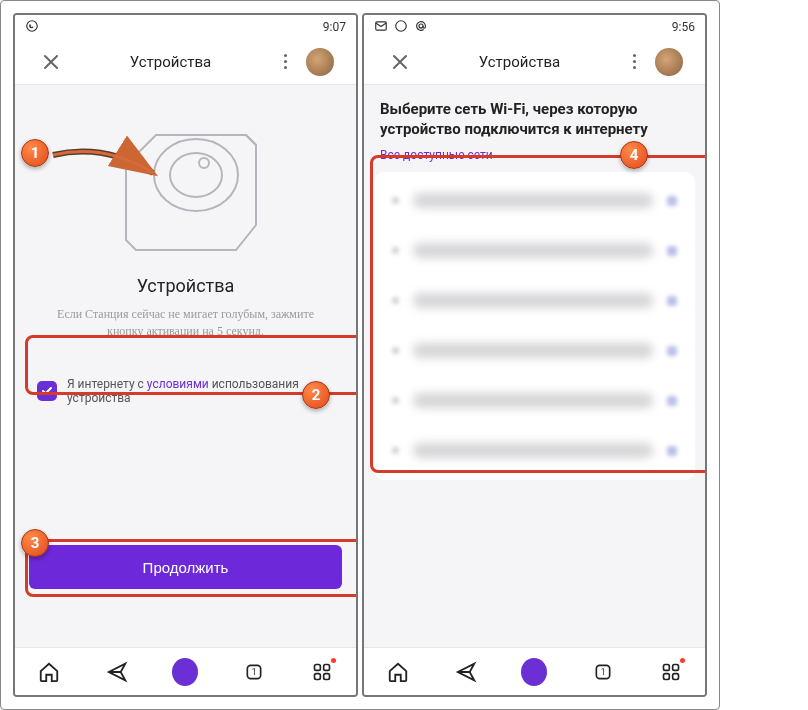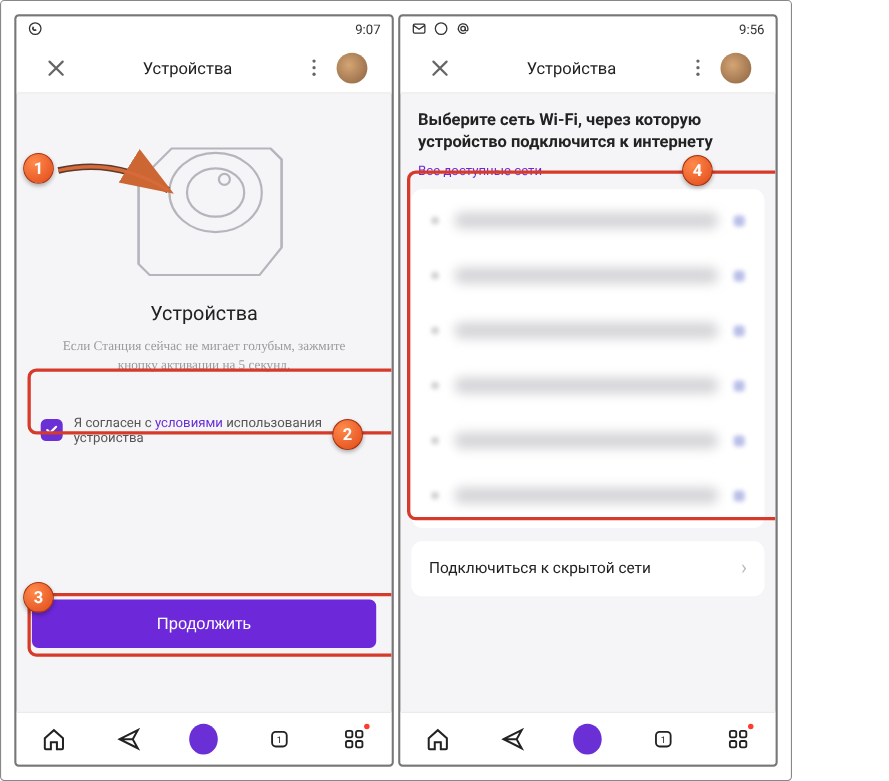--- a/index.html
+++ b/index.html
@@ -254,21 +254,21 @@
       <div class="setup-title">Устройства</div>
       <div class="setup-desc">Если Станция сейчас не мигает голубым, зажмите кнопку активации на 5 секунд.</div>
 
       <div class="terms-row">
         <div class="checkbox">
           <svg width="12" height="12" viewBox="0 0 12 12">
               <path d="M2 6l2.5 2.5L10 3" stroke="#fff" stroke-width="2" fill="none" stroke-linecap="round" stroke-linejoin="round"></path>
             </svg>
         </div>
         <div class="terms-text">
-          <span>Я согласен с </span><span class="link">условиями</span><span> использования устройства</span>
+          <span>Я интернету с </span><span class="link">условиями</span><span> использования устройства</span>
         </div>
       </div>
 
       <button class="continue-btn">Продолжить</button>
 
       <div class="outline" style="left:10px; top:250px; width:362px; height:60px;"></div>
       <div class="outline" style="left:10px; bottom:50px; width:362px; height:58px;"></div>
       <div class="callout" style="left:6px; top:54px;">1</div>
       <div class="callout" style="right:26px; top:296px;">2</div>
       <div class="callout" style="left:6px; bottom:90px;">3</div>
@@ -372,24 +372,20 @@
             <div class="wifi-dot"></div>
             <div class="wifi-name" style="width:95px"></div>
             <div class="wifi-lock"></div>
           </div>
         <div class="wifi-item">
             <div class="wifi-dot"></div>
             <div class="wifi-name" style="width:100px"></div>
             <div class="wifi-lock"></div>
           </div>
       </div>
-      <div class="hidden-net">
-        <span>Подключиться к скрытой сети</span>
-        <span class="chev">›</span>
-      </div>
 
       <div class="outline" style="left:6px; top:70px; width:370px; height:318px;"></div>
       <div class="callout" style="left:256px; top:56px;">4</div>
     </div>
     <div class="bottom-nav">
       <div class="nav-btn">
           <svg width="22" height="22" viewBox="0 0 24 24" fill="none" stroke="#222" stroke-width="2">
             <path d="M3 11l9-8 9 8v10a1 1 0 01-1 1h-5v-7h-6v7H4a1 1 0 01-1-1V11z"></path>
           </svg>
         </div>

